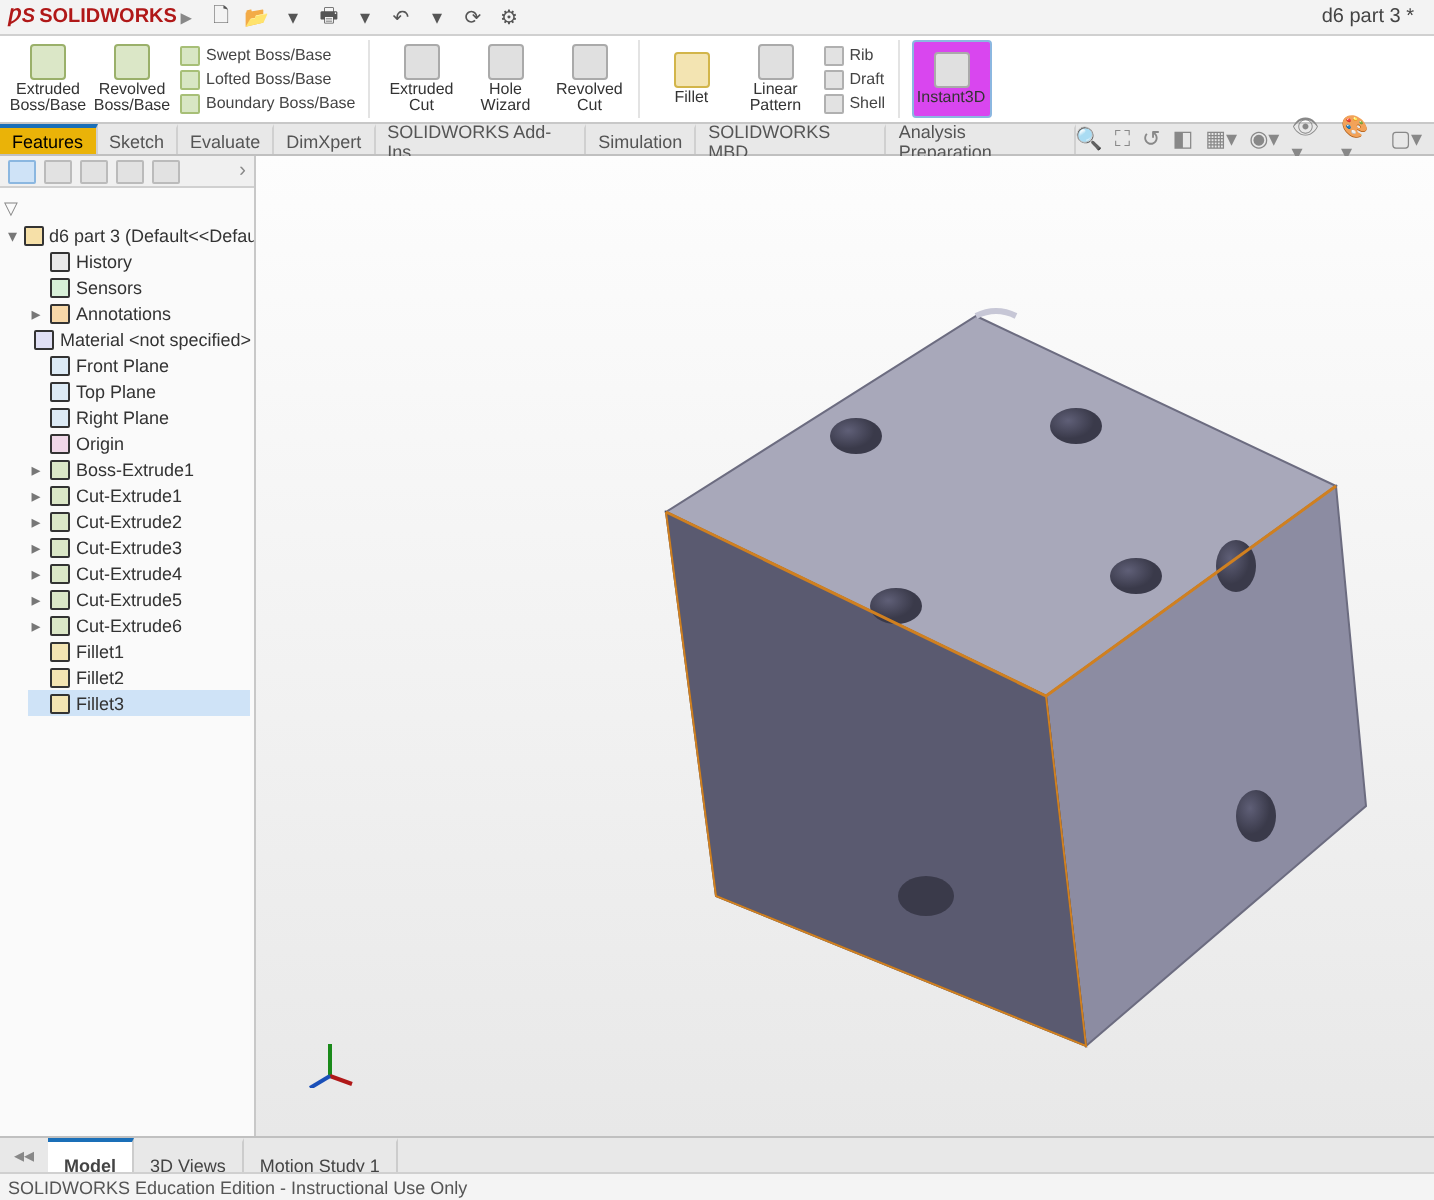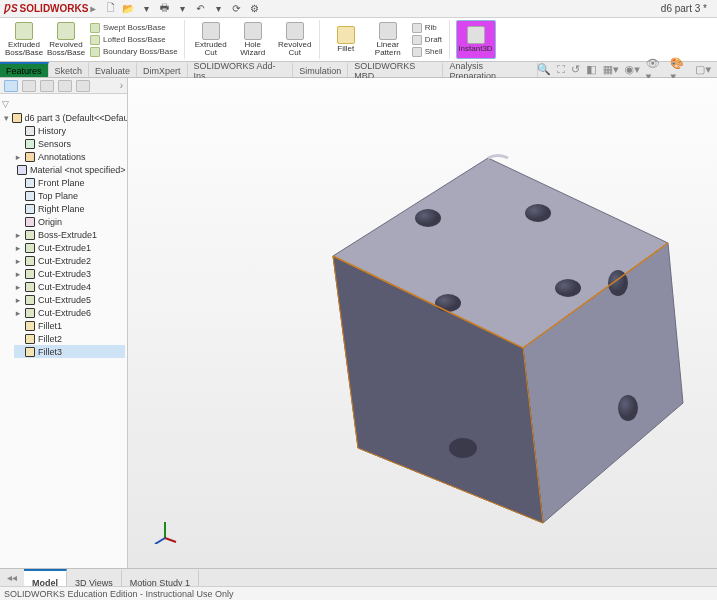--- a/index.html
+++ b/index.html
@@ -22,21 +22,21 @@
 .bigbtn .ico.yellow { background:#f3e4b2; border-color:#d2b54a; }
 .smcol { display:flex; flex-direction:column; justify-content:center; gap:0; }
 .smbtn { display:flex; align-items:center; gap:3px; height:12px; font-size:8px; color:#444; padding:0 2px; white-space:nowrap; }
 .smbtn .sico { width:10px; height:10px; background:#d8e6c4; border:1px solid #a7bf77; border-radius:1px; flex:none; }
 .smbtn .sico.gray{background:#e2e2e2;border-color:#b0b0b0;}
 .bigbtn.active { background:#d946ef; border:1px solid #8bb7e0; border-radius:2px; }
 
 
 .cmdtabs { height:16px; background:#e8e8e8; border-bottom:1px solid #c0c0c0; display:flex; align-items:stretch; }
 .cmdtab { padding:0 6px; font-size:9px; color:#555; display:flex; align-items:center; border-right:1px solid #d0d0d0; border-top:2px solid transparent; cursor:pointer; }
-.cmdtab.active { background:#15803d; border-top-color:#1a6fb8; color:#000; }
+.cmdtab.active { background:#eab308; border-top-color:#1a6fb8; color:#000; }
 .toolstrip { margin-left:auto; display:flex; align-items:center; gap:6px; padding-right:6px; color:#888; font-size:11px; }
 
 
 .main { flex:1; display:flex; min-height:0; }
 .sidebar { width:128px; background:#fafafa; border-right:1px solid #c8c8c8; display:flex; flex-direction:column; }
 .fm-tabs { height:16px; background:#f0f0f0; border-bottom:1px solid #d0d0d0; display:flex; align-items:center; gap:4px; padding:0 4px; }
 .fm-tabs .ftab { width:14px; height:12px; background:#e2e2e2; border:1px solid #bbb; border-radius:1px; }
 .fm-tabs .ftab.active{background:#cfe3f7;border-color:#8bb7e0;}
 .tree { flex:1; overflow:hidden; padding:3px 2px; font-size:9px; color:#333; }
 .tree ul { list-style:none; padding-left:12px; }

